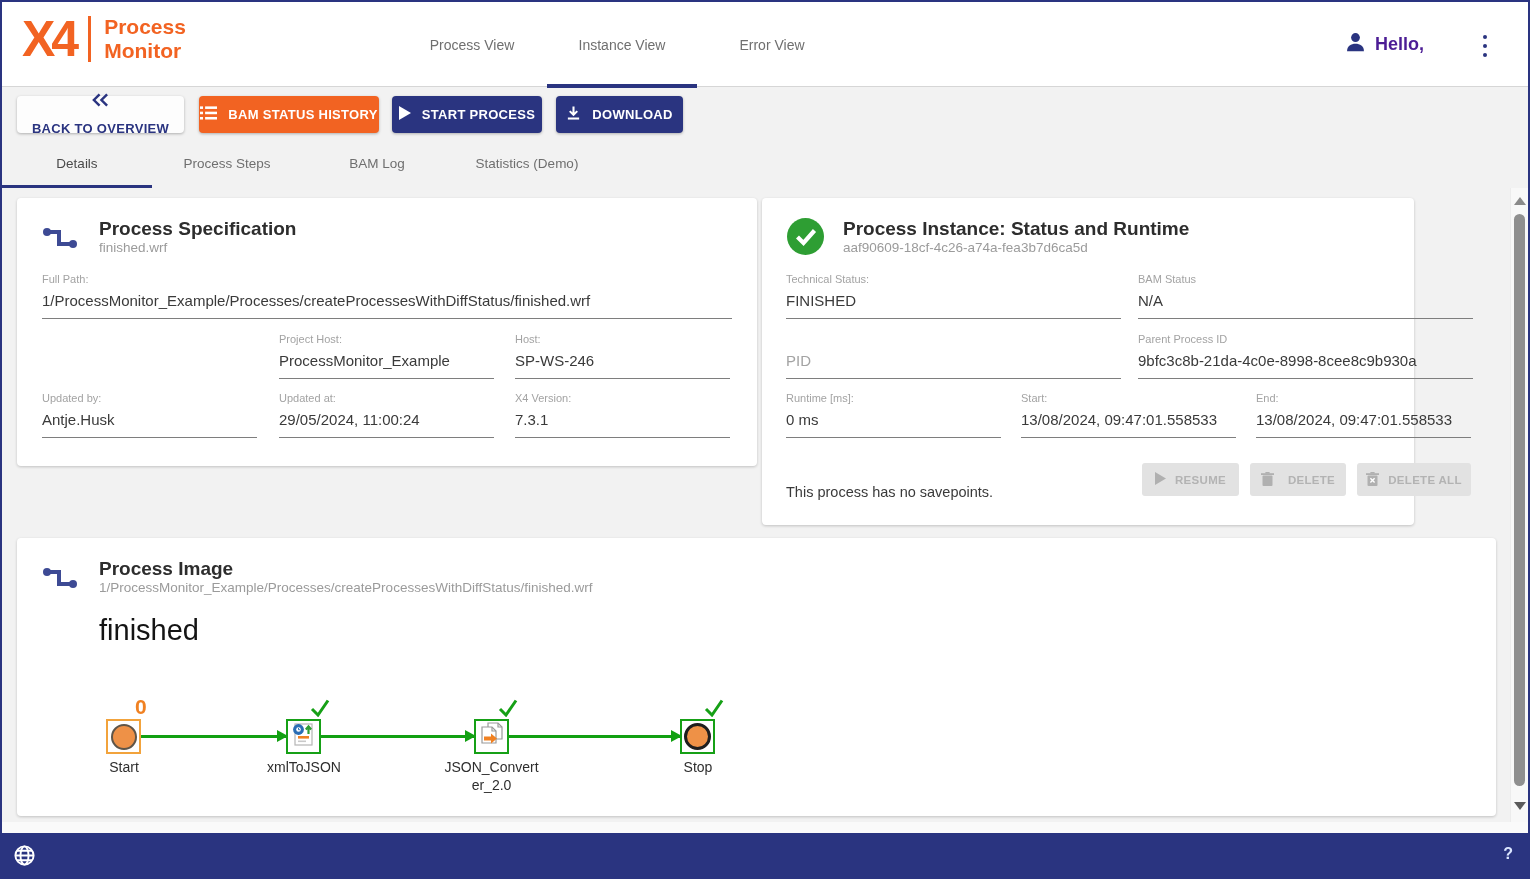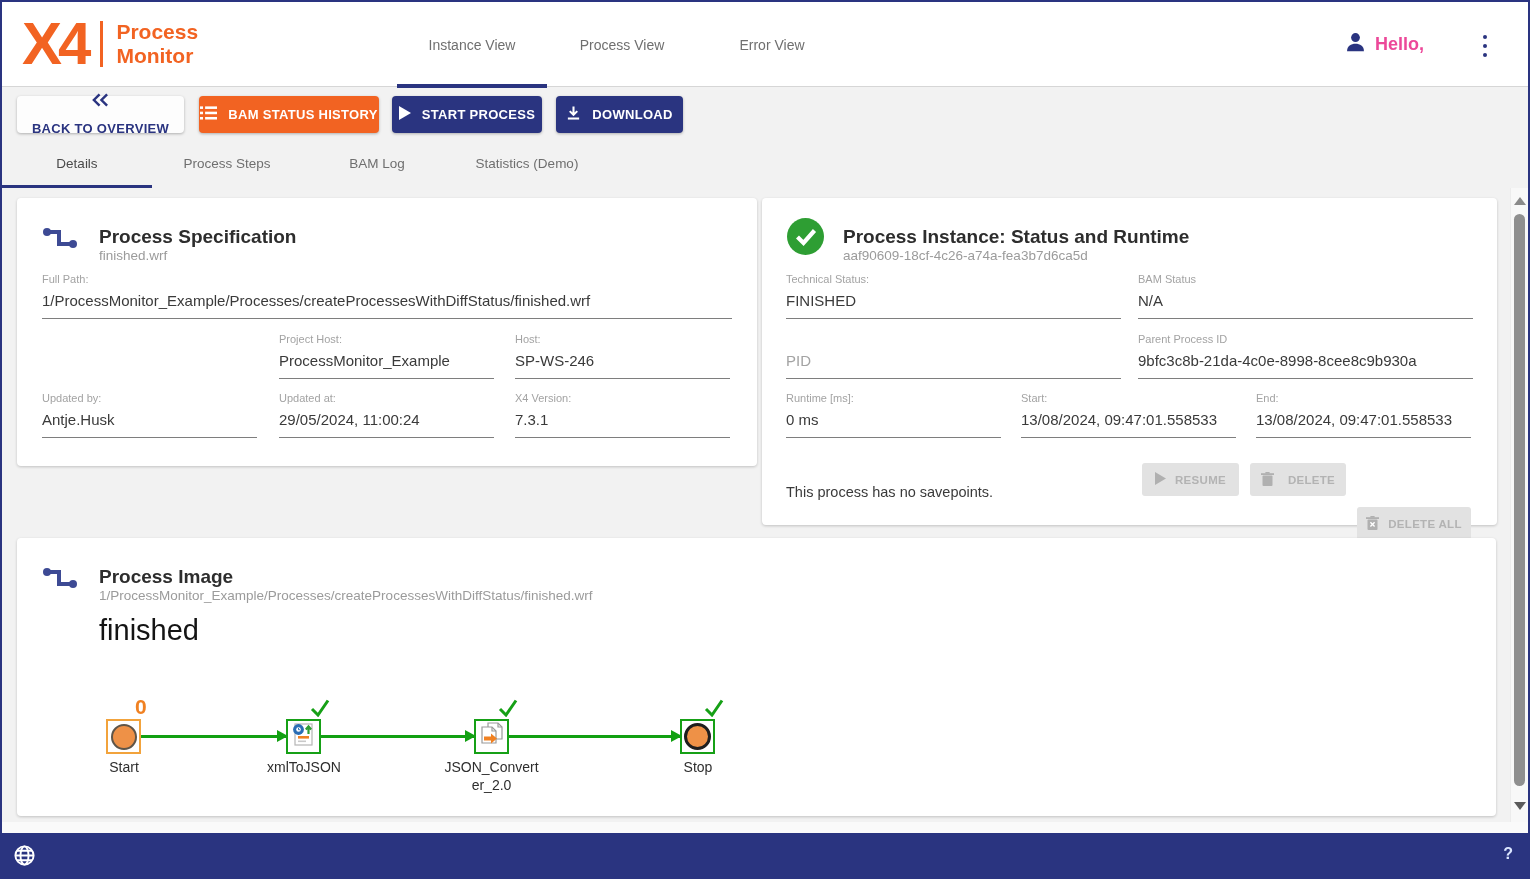--- a/index.html
+++ b/index.html
@@ -2,52 +2,52 @@
 <html><head>
 <meta charset="utf-8">
 <style>
   * { margin:0; padding:0; box-sizing:border-box; }
   html,body { width:1530px; height:879px; font-family:"Liberation Sans", sans-serif; background:#fff; }
   .app { position:relative; width:1530px; height:879px; border:2px solid #2a3480; border-bottom:none; background:#f2f2f2; overflow:hidden; }
 
   
   .header { position:absolute; top:0; left:0; right:0; height:85px; background:#fff; border-bottom:1px solid #d6d6d6; }
   .logo-row { position:absolute; left:20px; top:12px; display:flex; align-items:center; gap:13px; }
-  .logo-mark { font-size:60px; font-weight:bold; color:#f26322; letter-spacing:-4px; line-height:1; }
+  .logo-mark { font-size:50px; font-weight:bold; color:#f26322; letter-spacing:-4px; line-height:1; }
   .logo-divider { width:3px; height:46px; background:#f26322; }
   .logo-product { color:#f26322; font-weight:bold; font-size:21px; line-height:1.15; }
   .main-tabs { position:absolute; left:395px; top:0; height:85px; display:flex; }
   .main-tab { width:150px; display:flex; align-items:center; justify-content:center; font-size:14px; color:#6f6f6f; cursor:pointer; position:relative; }
   .main-tab.active::after { content:""; position:absolute; bottom:-1px; left:0; width:100%; height:4px; background:#2a3480; }
   .user-box { position:absolute; right:104px; top:0; height:85px; display:flex; align-items:center; gap:8px; }
-  .greeting { font-size:18px; font-weight:bold; color:#ec4899; }
+  .greeting { font-size:18px; font-weight:bold; color:#4c1d95; }
   .kebab { position:absolute; right:34px; top:33px; width:18px; height:22px; display:flex; flex-direction:column; align-items:center; justify-content:space-between; cursor:pointer; }
   .kebab i { width:4px; height:4px; border-radius:50%; background:#2a3480; }
 
   
   .btn { position:absolute; top:94px; height:37px; border-radius:4px; display:flex; align-items:center; justify-content:center; gap:11px; font-weight:bold; font-size:13px; letter-spacing:.3px; box-shadow:0 1px 3px rgba(0,0,0,.28); cursor:pointer; border:none; font-family:"Liberation Sans", sans-serif; }
   .btn-back { left:15px; width:167px; background:#fdfdfd; color:#2a3480;flex-direction:column; }
   .btn-bam { left:197px; width:180px; background:#f26322; color:#fff; }
   .btn-start { left:390px; width:150px; background:#2a3480; color:#fff; }
   .btn-download { left:554px; width:127px; background:#2a3480; color:#fff; }
 
   
   .subtabs { position:absolute; top:140px; left:0; height:46px; display:flex; }
   .subtab { width:150px; text-align:center; line-height:44px; font-size:13.5px; color:#6f6f6f; position:relative; cursor:pointer; }
   .subtab.active { color:#4a4a4a; }
   .subtab.active::after { content:""; position:absolute; bottom:0; left:0; right:0; height:3px; background:#2a3480; }
 
   
   .content { position:absolute; top:186px; left:0; right:0; height:636px; background:#f2f2f2; }
   .card { position:absolute; background:#fff; border-radius:4px; box-shadow:0 1px 3px rgba(0,0,0,.2); }
   .card-spec { left:15px; top:10px; width:740px; height:268px; }
-  .card-status { left:760px; top:10px; width:735px; height:327px; }
+  .card-status { left:760px; top:10px; width:652px; height:327px; }
   .card-image { left:15px; top:350px; width:1479px; height:278px; }
   .card-head { position:absolute; top:20px; left:25px; display:flex; gap:19px; align-items:flex-start; }
-  .card-title { font-size:19px; font-weight:bold; color:#2d2d2d;margin-top:8px; }
+  .card-title { font-size:19px; font-weight:bold; color:#2d2d2d; }
   .card-sub { font-size:13.5px; color:#9b9b9b; }
   .head-icon { margin-top:6px; }
 
   .field { position:absolute; }
   .f-label { font-size:11px; color:#a3a3a3; margin-bottom:7px; }
   .f-value { font-size:15px; color:#3a3a3a; padding-bottom:9px; border-bottom:1px solid #7e7e7e; min-height:15px; white-space:nowrap; overflow:hidden; }
   .f-value.placeholder { color:#a3a3a3; }
 
   .note { position:absolute; left:24px; top:286px; font-size:14.5px; color:#3a3a3a; }
   .btn-disabled { position:absolute; top:265px; height:33px; background:#e2e2e2; color:#b3b3b3; border-radius:3px; font-size:11.5px; font-weight:bold; display:flex; align-items:center; justify-content:center; gap:9px; border:none; letter-spacing:.3px; cursor:default; font-family:"Liberation Sans", sans-serif; }
@@ -85,22 +85,22 @@
   <div class="header">
     <div class="logo-row">
       <div class="logo-mark">X4</div>
       <div class="logo-divider"></div>
       <div class="logo-product">
         <div>Process</div>
         <div>Monitor</div>
       </div>
     </div>
     <div class="main-tabs">
+      <div class="main-tab">Process View</div>
       <div class="main-tab active">Instance View</div>
-      <div class="main-tab">Process View</div>
       <div class="main-tab">Error View</div>
     </div>
     <div class="user-box">
       <span>
         <svg width="23" height="23" viewBox="0 0 24 24" fill="#2a3480">
             <circle cx="12" cy="6.8" r="4.6"></circle>
             <path d="M3.2 21c0-5.2 4.2-7.6 8.8-7.6s8.8 2.4 8.8 7.6z"></path>
           </svg>
       </span>
       <span class="greeting">Hello,</span>
@@ -250,21 +250,21 @@
         <span>RESUME</span>
       </button>
       <button class="btn-disabled" style="left:488px; width:96px;gap:14px;">
         <span><svg width="13" height="14" viewBox="0 0 13 14" fill="#b0b0b0">
               <rect x="1.5" y="3.5" width="10" height="10.5" rx="1"></rect>
               <rect x="0" y="1.2" width="13" height="1.8"></rect>
               <rect x="4.4" y="0" width="4.2" height="1.6"></rect>
             </svg></span>
         <span>DELETE</span>
       </button>
-      <button class="btn-disabled" style="left:595px; width:114px;margin-top:44px;">
+      <button class="btn-disabled" style="left:595px; width:114px;">
         <span><svg width="13" height="14" viewBox="0 0 13 14">
               <rect x="1.5" y="3.5" width="10" height="10.5" rx="1" fill="#b0b0b0"></rect>
               <rect x="0" y="1.2" width="13" height="1.8" fill="#b0b0b0"></rect>
               <rect x="4.4" y="0" width="4.2" height="1.6" fill="#b0b0b0"></rect>
               <path d="M4.4 6.3 l4.2 4.2 M8.6 6.3 l-4.2 4.2" stroke="#fff" stroke-width="1.4"></path>
             </svg></span>
         <span>DELETE ALL</span>
       </button>
     </div>
 

